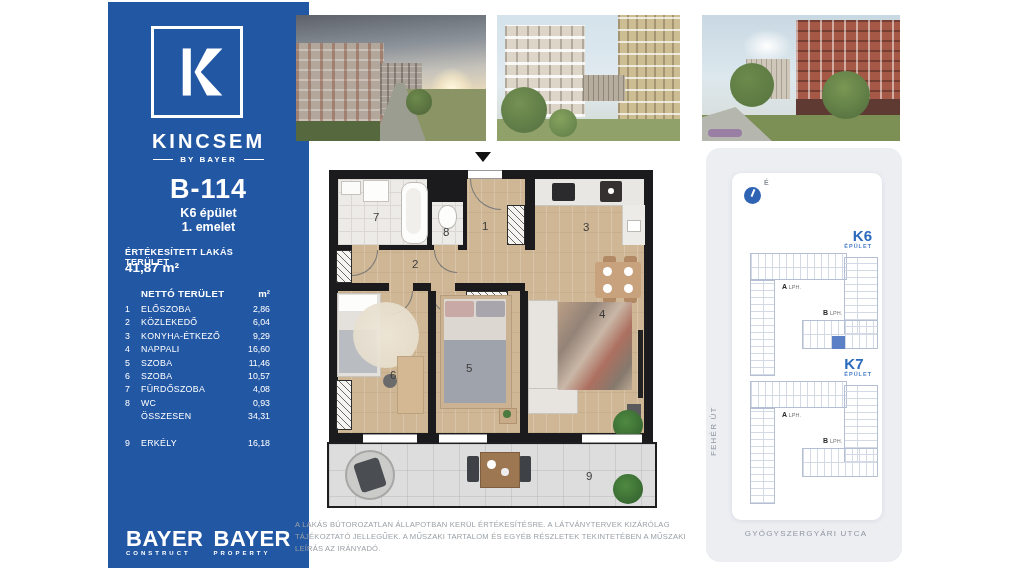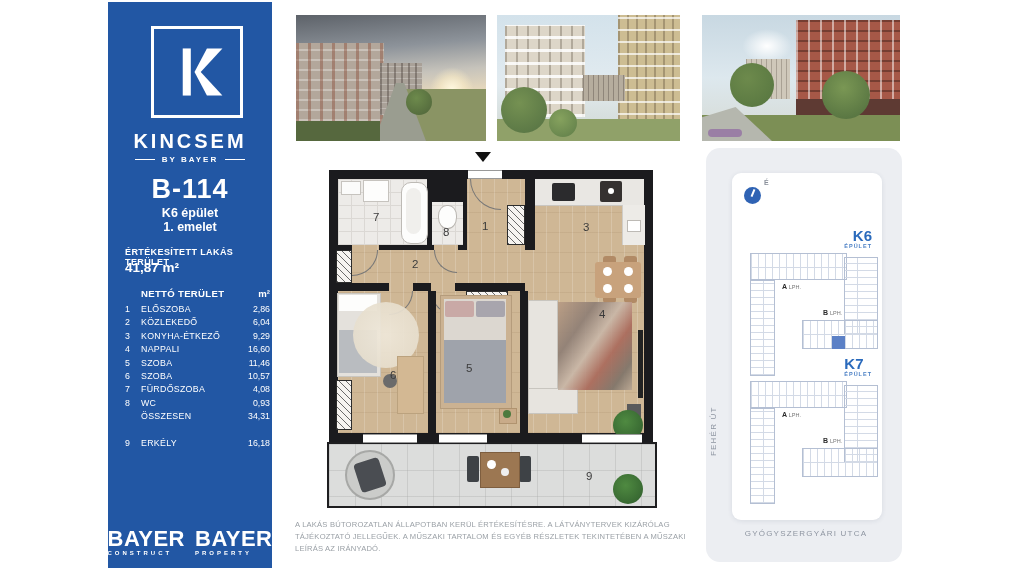--- a/index.html
+++ b/index.html
@@ -1,21 +1,21 @@
 <!DOCTYPE html>
 <html><head>
 <meta charset="utf-8">
 <style>
   html,body{margin:0;padding:0;background:#fff;}
   .canvas{position:relative;width:1024px;height:576px;background:#ffffff;overflow:hidden;
           font-family:"Liberation Sans", sans-serif;}
   .abs{position:absolute;}
 
   
-  .sidebar{left:108px;top:2px;width:164px;height:566px;background:#2257a4;color:#fff;}
+  .sidebar{left:108px;top:2px;width:201px;height:566px;background:#2257a4;color:#fff;}
   .logo-box{left:43px;top:24px;width:86px;height:86px;border:3px solid #fff;display:flex;align-items:center;justify-content:center;}
   .brand-name{left:0;top:128px;width:100%;text-align:center;font-size:20px;font-weight:bold;letter-spacing:3px;}
   .brand-sub{left:0;top:153px;width:100%;display:flex;align-items:center;justify-content:center;gap:7px;font-size:8px;font-weight:bold;letter-spacing:2px;}
   .brand-sub .dash{width:20px;height:1px;background:#fff;}
   .unit-id{left:0;top:172px;width:100%;text-align:center;font-size:27px;font-weight:800;letter-spacing:1px;}
   .unit-bld{left:0;top:204px;width:100%;text-align:center;font-size:12.5px;font-weight:bold;}
   .unit-floor{left:0;top:218px;width:100%;text-align:center;font-size:12.5px;font-weight:bold;}
   .sold-label{left:17px;top:245px;width:150px;font-size:9px;font-weight:bold;letter-spacing:.4px;}
   .sold-value{left:17px;top:258px;width:150px;font-size:13.5px;font-weight:bold;}
   .area-table{left:17px;top:286px;width:145px;font-size:8.8px;}

